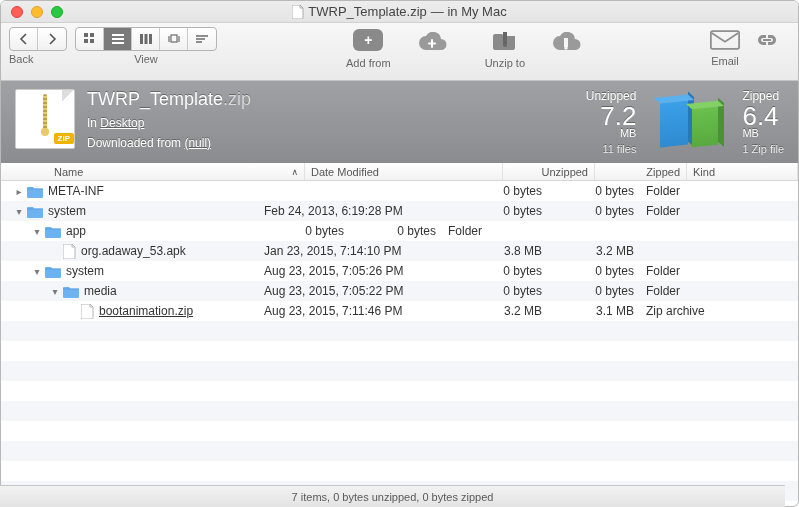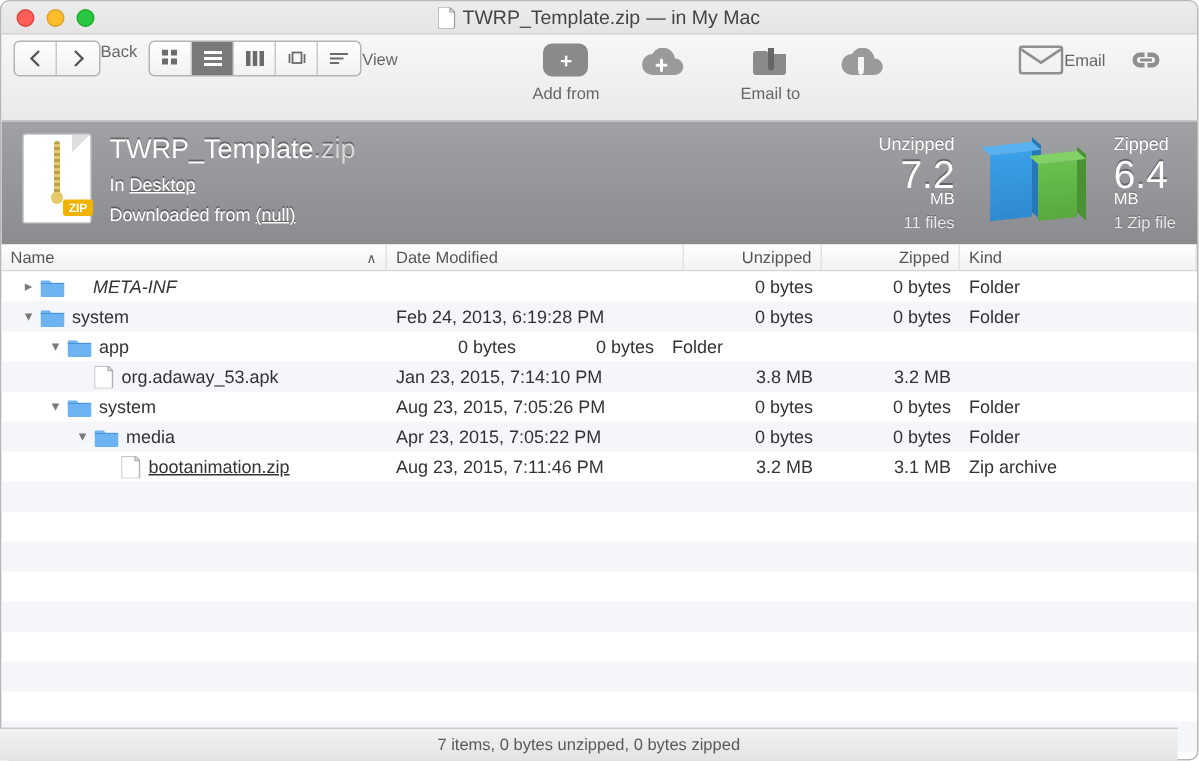--- a/index.html
+++ b/index.html
@@ -10,36 +10,36 @@
   .traffic { display: flex; gap: 8px; padding-left: 10px; }
   .traffic-dot { width: 12px; height: 12px; border-radius: 50%; }
   .traffic-close { background: #ff5f57; border: 0.5px solid #e0443e; }
   .traffic-min { background: #ffbd2e; border: 0.5px solid #dea123; }
   .traffic-max { background: #28c940; border: 0.5px solid #1aab29; }
   .title-center { position: absolute; left: 0; right: 0; text-align: center; pointer-events: none; font-size: 13px; color: #444; display: flex; align-items: center; justify-content: center; gap: 4px; }
   .title-doc-icon { width: 12px; height: 14px; display:inline-block; }
   
   
   .toolbar { height: 58px; background: linear-gradient(#f7f7f7, #eaeaea); border-bottom: 1px solid #c4c4c4; display: flex; align-items: flex-start; padding: 4px 8px 0; }
-  .toolgrp { display: flex; flex-direction: row; align-items: center; margin-right: 8px; }
+  .toolgrp { display: flex; flex-direction: column; align-items: center; margin-right: 8px; }
   .toolgrp-lbl { font-size: 11px; color: #666; margin-top: 2px; }
   .segbtn { display: flex; border: 1px solid #b4b4b4; border-radius: 4px; overflow: hidden; background: linear-gradient(#ffffff,#f1f1f1); height: 24px; }
   .segbtn .seg { width: 28px; display:flex; align-items:center; justify-content:center; border-right: 1px solid #c9c9c9; cursor:pointer; }
   .segbtn .seg:last-child { border-right: none; }
   .segbtn .seg.active { background: #7a7a7a; }
   .segbtn .seg.active svg, .segbtn .seg.active span { color:#fff; fill:#fff; }
   .spacer { flex: 1; }
   .big-icon { width: 30px; height: 26px; display:flex; align-items:center; justify-content:center; }
   .grey-blob { width:30px; height:22px; border-radius:6px; background:#8a8a8a; display:flex; align-items:center; justify-content:center; color:#fff; font-weight:bold; position:relative;}
   .grey-envelope { width:34px; height:22px; }
   .grey-link { width:28px; height:22px; }
   
   
   .hero { height: 82px; background: linear-gradient(#9fa1a4, #8a8c8f); display:flex; align-items:flex-start; padding: 8px 14px; color:#fff; text-shadow: 0 -1px 0 rgba(0,0,0,.35); }
-  .zip-icon { width:46px; height:60px; background:#fff; border:1px solid #ccc; border-radius:2px; position:relative; margin-right:12px; display:flex; align-items:flex-end; justify-content:center;padding-left:28px; }
+  .zip-icon { width:60px; height:60px; background:#fff; border:1px solid #ccc; border-radius:2px; position:relative; margin-right:12px; display:flex; align-items:flex-end; justify-content:flex-end;padding-left:28px; }
   .zip-icon::before { content:""; position:absolute; top:0; right:0; width:12px; height:12px; background:linear-gradient(135deg,#ddd 50%, transparent 50%); }
   .zip-label { font-size:8px; background:#f0b400; color:#fff; padding:1px 4px; border-radius:2px; margin-bottom:4px; font-weight:bold; text-shadow:none; }
   .zip-zipper { position:absolute; left:50%; top:4px; width:4px; height:36px; transform:translateX(-50%); }
   .zip-zipper::before {content:""; position:absolute; inset:0; background: repeating-linear-gradient(#bba24a 0 2px, #e8c96a 2px 4px); border-radius:2px;}
   .zip-zipper::after {content:""; position:absolute; bottom:-6px; left:-2px; width:8px; height:8px; background:#e8c96a; border-radius:50% 50% 60% 60%;}
   .hero-title { font-size:18px; font-weight:500; }
   .hero-title .ext { color:#d8d8d8; }
   .hero-sub { font-size:12px; margin-top:6px; }
   .hero-sub a { color:#fff; text-decoration:underline; cursor:pointer; }
   .hero-right { margin-left:auto; display:flex; align-items:center; gap:18px; }
@@ -52,21 +52,21 @@
   .chart3d { width:70px; height:56px; position:relative; }
   .bar3d { position:absolute; bottom:4px; transform: skewY(-6deg); }
   .bar3d.blue { left:6px; width:28px; height:44px; background:linear-gradient(#3aa0e8,#2f8ad0); }
   .bar3d.blue::after{content:"";position:absolute;top:-6px;left:0;right:-6px;height:6px;background:#59b2ef;transform:skewX(45deg);transform-origin:bottom;}
   .bar3d.blue::before{content:"";position:absolute;top:-6px;right:-6px;width:6px;bottom:0;background:#2678b7;transform:skewY(45deg);transform-origin:top;}
   .bar3d.green { left:38px; width:26px; height:38px; background:linear-gradient(#6ac04d,#58a93f); }
   .bar3d.green::after{content:"";position:absolute;top:-6px;left:0;right:-6px;height:6px;background:#82d164;transform:skewX(45deg);transform-origin:bottom;}
   .bar3d.green::before{content:"";position:absolute;top:-6px;right:-6px;width:6px;bottom:0;background:#4a9235;transform:skewY(45deg);transform-origin:top;}
 
   
-  .thead { height:18px; background:linear-gradient(#ffffff,#f2f2f2); border-bottom:1px solid #d6d6d6; display:flex; font-size:11px; color:#555; }
+  .thead { height:18px; background:linear-gradient(#ffffff,#f2f2f2); border-bottom:1px solid #d6d6d6; display:flex; font-size:11px; color:#555;padding-left:47px; }
   .thead .col { padding:2px 6px; border-right:1px solid #e2e2e2; display:flex; align-items:center; }
   .col-name { flex:0 0 257px; }
   .col-date { flex:0 0 198px; }
   .col-unz  { flex:0 0 92px; justify-content:flex-end; }
   .col-zip  { flex:0 0 92px; justify-content:flex-end; }
   .col-kind { flex:1; }
   .sort-ind { margin-left:auto; font-size:9px; }
 
   
   .rows { background:#fff; height: 300px; }
@@ -193,21 +193,21 @@
 
   <div class="toolgrp" style="flex-direction:row; gap:26px; align-items:flex-start;">
     <div style="display:flex;flex-direction:column;align-items:center;">
       <div class="big-icon">
         <svg width="24" height="22" viewBox="0 0 24 22">
             <path d="M2 5h7l2 2h11v12a2 2 0 0 1-2 2H2a2 2 0 0 1-2-2V7a2 2 0 0 1 2-2z" fill="#8a8a8a"></path>
             <rect x="10" y="3" width="4" height="12" fill="#666"></rect>
             <circle cx="12" cy="16" r="2" fill="#666"></circle>
           </svg>
       </div>
-      <div class="toolgrp-lbl" style="margin-top:4px;">Email to</div>
+      <div class="toolgrp-lbl" style="margin-top:4px;">Unzip to</div>
     </div>
     <div style="display:flex;flex-direction:column;align-items:center;margin-top:2px;">
       <div class="big-icon">
         <svg width="30" height="20" viewBox="0 0 30 20">
             <path d="M9 18a7 7 0 0 1 0-14 8 8 0 0 1 15 3 5 5 0 0 1 0 11H9z" fill="#9a9a9a"></path>
             <rect x="13" y="6" width="4" height="9" fill="#fff" opacity=".9"></rect>
             <circle cx="15" cy="16" r="1.8" fill="#fff" opacity=".9"></circle>
           </svg>
       </div>
     </div>
@@ -295,21 +295,21 @@
     <div class="row">
       <div class="c c-name">
         <span class="indent" style="width: 4px;"></span>
         <span class="disclosure">▸</span>
         <span class="folder-ico">
           <svg viewBox="0 0 16 13">
             <path d="M1 2h5l1.5 1.5H15a1 1 0 0 1 1 1V12a1 1 0 0 1-1 1H1a1 1 0 0 1-1-1V3a1 1 0 0 1 1-1z" fill="#6db3f2"></path>
             <path d="M0 4h16" stroke="#4a90d9" stroke-width=".6"></path>
           </svg>
         </span>
-        <span style="margin-left: 16px; font-style: italic;">META-INF</span>
+        <span style="margin-left: 2px;">META-INF</span>
       </div>
       <div class="c c-date"></div>
       <div class="c c-unz">0 bytes</div>
       <div class="c c-zip">0 bytes</div>
       <div class="c c-kind">Folder</div>
     </div>
     <div class="row">
       <div class="c c-name">
         <span class="indent" style="width: 4px;"></span>
         <span class="disclosure">▾</span>
@@ -380,21 +380,21 @@
         <span class="indent" style="width: 40px;"></span>
         <span class="disclosure">▾</span>
         <span class="folder-ico">
           <svg viewBox="0 0 16 13">
             <path d="M1 2h5l1.5 1.5H15a1 1 0 0 1 1 1V12a1 1 0 0 1-1 1H1a1 1 0 0 1-1-1V3a1 1 0 0 1 1-1z" fill="#6db3f2"></path>
             <path d="M0 4h16" stroke="#4a90d9" stroke-width=".6"></path>
           </svg>
         </span>
         <span style="margin-left: 2px;">media</span>
       </div>
-      <div class="c c-date">Apr 23, 2015, 7:05:22 PM</div>
+      <div class="c c-date">Aug 23, 2015, 7:05:22 PM</div>
       <div class="c c-unz">0 bytes</div>
       <div class="c c-zip">0 bytes</div>
       <div class="c c-kind">Folder</div>
     </div>
     <div class="row">
       <div class="c c-name">
         <span class="indent" style="width: 58px;"></span>
         <span class="disclosure">&nbsp;</span>
         <span class="file-ico">
           <svg viewBox="0 0 13 15">

